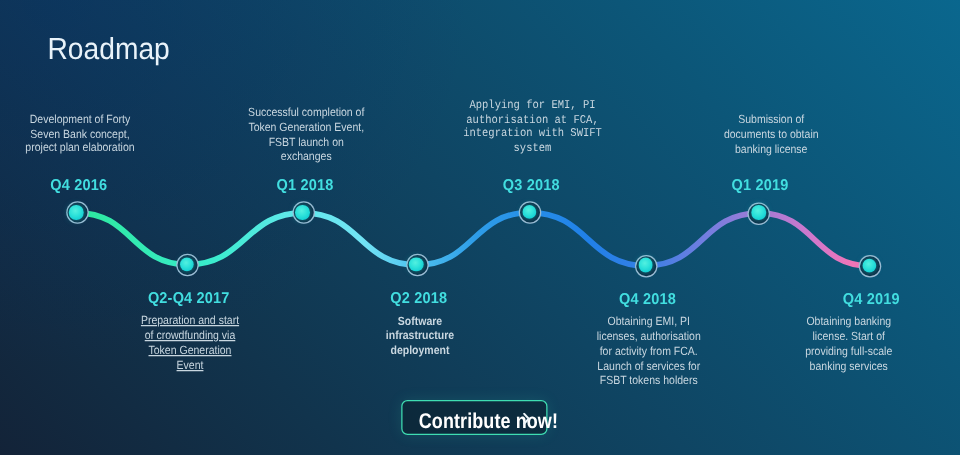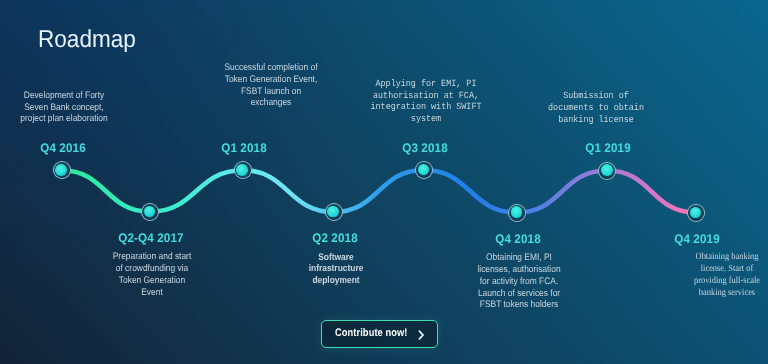--- a/index.html
+++ b/index.html
@@ -20,21 +20,21 @@
         display:block;
         background:radial-gradient(circle at 44% 38%, #53f0e0 0%, #2ee2da 40%, #18d2d4 70%, #12bfcb 100%);
         box-shadow:0 0 5px rgba(40,225,215,.5);}
   .q{position:absolute;font-size:12.5px;font-weight:bold;color:#42dee0;
      text-align:center;white-space:nowrap;transform:translateX(-50%) scaleX(.93);
      transform-origin:center top;letter-spacing:.15px;line-height:12px;}
   .desc{position:absolute;font-size:9.5px;color:#c9d7e0;text-align:center;
         line-height:11.8px;transform:translateX(-50%);white-space:nowrap;}
   .desc>div{transform:scaleX(.885);}
   #cta{position:absolute;left:321px;top:320px;width:117px;height:28px;
-       border:1.4px solid #3fddb2;border-radius:5px;color:#fff;font-size:11px;
+       border:1.4px solid #3fddb2;border-radius:5px;color:#fff;font-size:17px;
        background:rgba(10,33,45,.62);box-sizing:border-box;font-weight:bold;
        box-shadow:0 0 11px rgba(50,200,165,.16);}
   #cta .lbl{position:absolute;left:13px;top:5.5px;transform:scaleX(.845);
             transform-origin:0 0;letter-spacing:.1px;white-space:nowrap;}
   #cta .chev{position:absolute;left:96px;top:9px;display:inline-flex;}
 </style>
 </head>
 <body>
 
 <div id="stage">
@@ -91,28 +91,28 @@
       </div>
     </div>
   <div id="labels">
       <div class="q" style="left: 62.7px; top: 141.7px;">Q4 2016</div>
       <div class="desc" style="left: 63.7px; top: 89.8px;">
         <div>Development of Forty</div>
         <div>Seven Bank concept,</div>
         <div>project plan elaboration</div>
       </div>
       <div class="q" style="left: 151.2px; top: 232px;">Q2-Q4 2017</div>
-      <div class="desc" style="left: 152.2px; top: 251.3px;">
+      <div class="desc" style="left: 152.2px; top: 251.3px; text-decoration: underline;">
         <div>Preparation and start</div>
         <div>of crowdfunding via</div>
         <div>Token Generation</div>
         <div>Event</div>
       </div>
       <div class="q" style="left: 243.8px; top: 141.7px;">Q1 2018</div>
-      <div class="desc" style="left: 244.8px; top: 62px; margin-left: 26px;">
+      <div class="desc" style="left: 244.8px; top: 85px;">
         <div>Successful completion of</div>
         <div>Token Generation Event,</div>
         <div>FSBT launch on</div>
         <div>exchanges</div>
       </div>
       <div class="q" style="left: 334.7px; top: 232.3px;">Q2 2018</div>
       <div class="desc" style="left: 335.7px; top: 251.6px; font-weight: bold;">
         <div>Software</div>
         <div>infrastructure</div>
         <div>deployment</div>
@@ -126,27 +126,27 @@
       </div>
       <div class="q" style="left: 518px; top: 232.9px;">Q4 2018</div>
       <div class="desc" style="left: 519px; top: 252.2px; text-align: center;">
         <div>Obtaining EMI, PI</div>
         <div>licenses, authorisation</div>
         <div>for activity from FCA.</div>
         <div>Launch of services for</div>
         <div>FSBT tokens holders</div>
       </div>
       <div class="q" style="left: 608.3px; top: 142px;">Q1 2019</div>
-      <div class="desc" style="left: 596px; top: 90.1px; font-family: Liberation Mono, monospace;">
+      <div class="desc" style="left: 617px; top: 90.1px;">
         <div>Submission of</div>
         <div>documents to obtain</div>
         <div>banking license</div>
       </div>
       <div class="q" style="left: 697.2px; top: 233px;">Q4 2019</div>
-      <div class="desc" style="left: 727px; top: 252.3px; font-family: Liberation Serif, serif;">
+      <div class="desc" style="left: 679px; top: 252.3px;">
         <div>Obtaining banking</div>
         <div>license. Start of</div>
         <div>providing full-scale</div>
         <div>banking services</div>
       </div>
     </div>
 
   <div id="cta">
     <span class="lbl">Contribute now!</span>
     <span class="chev">

